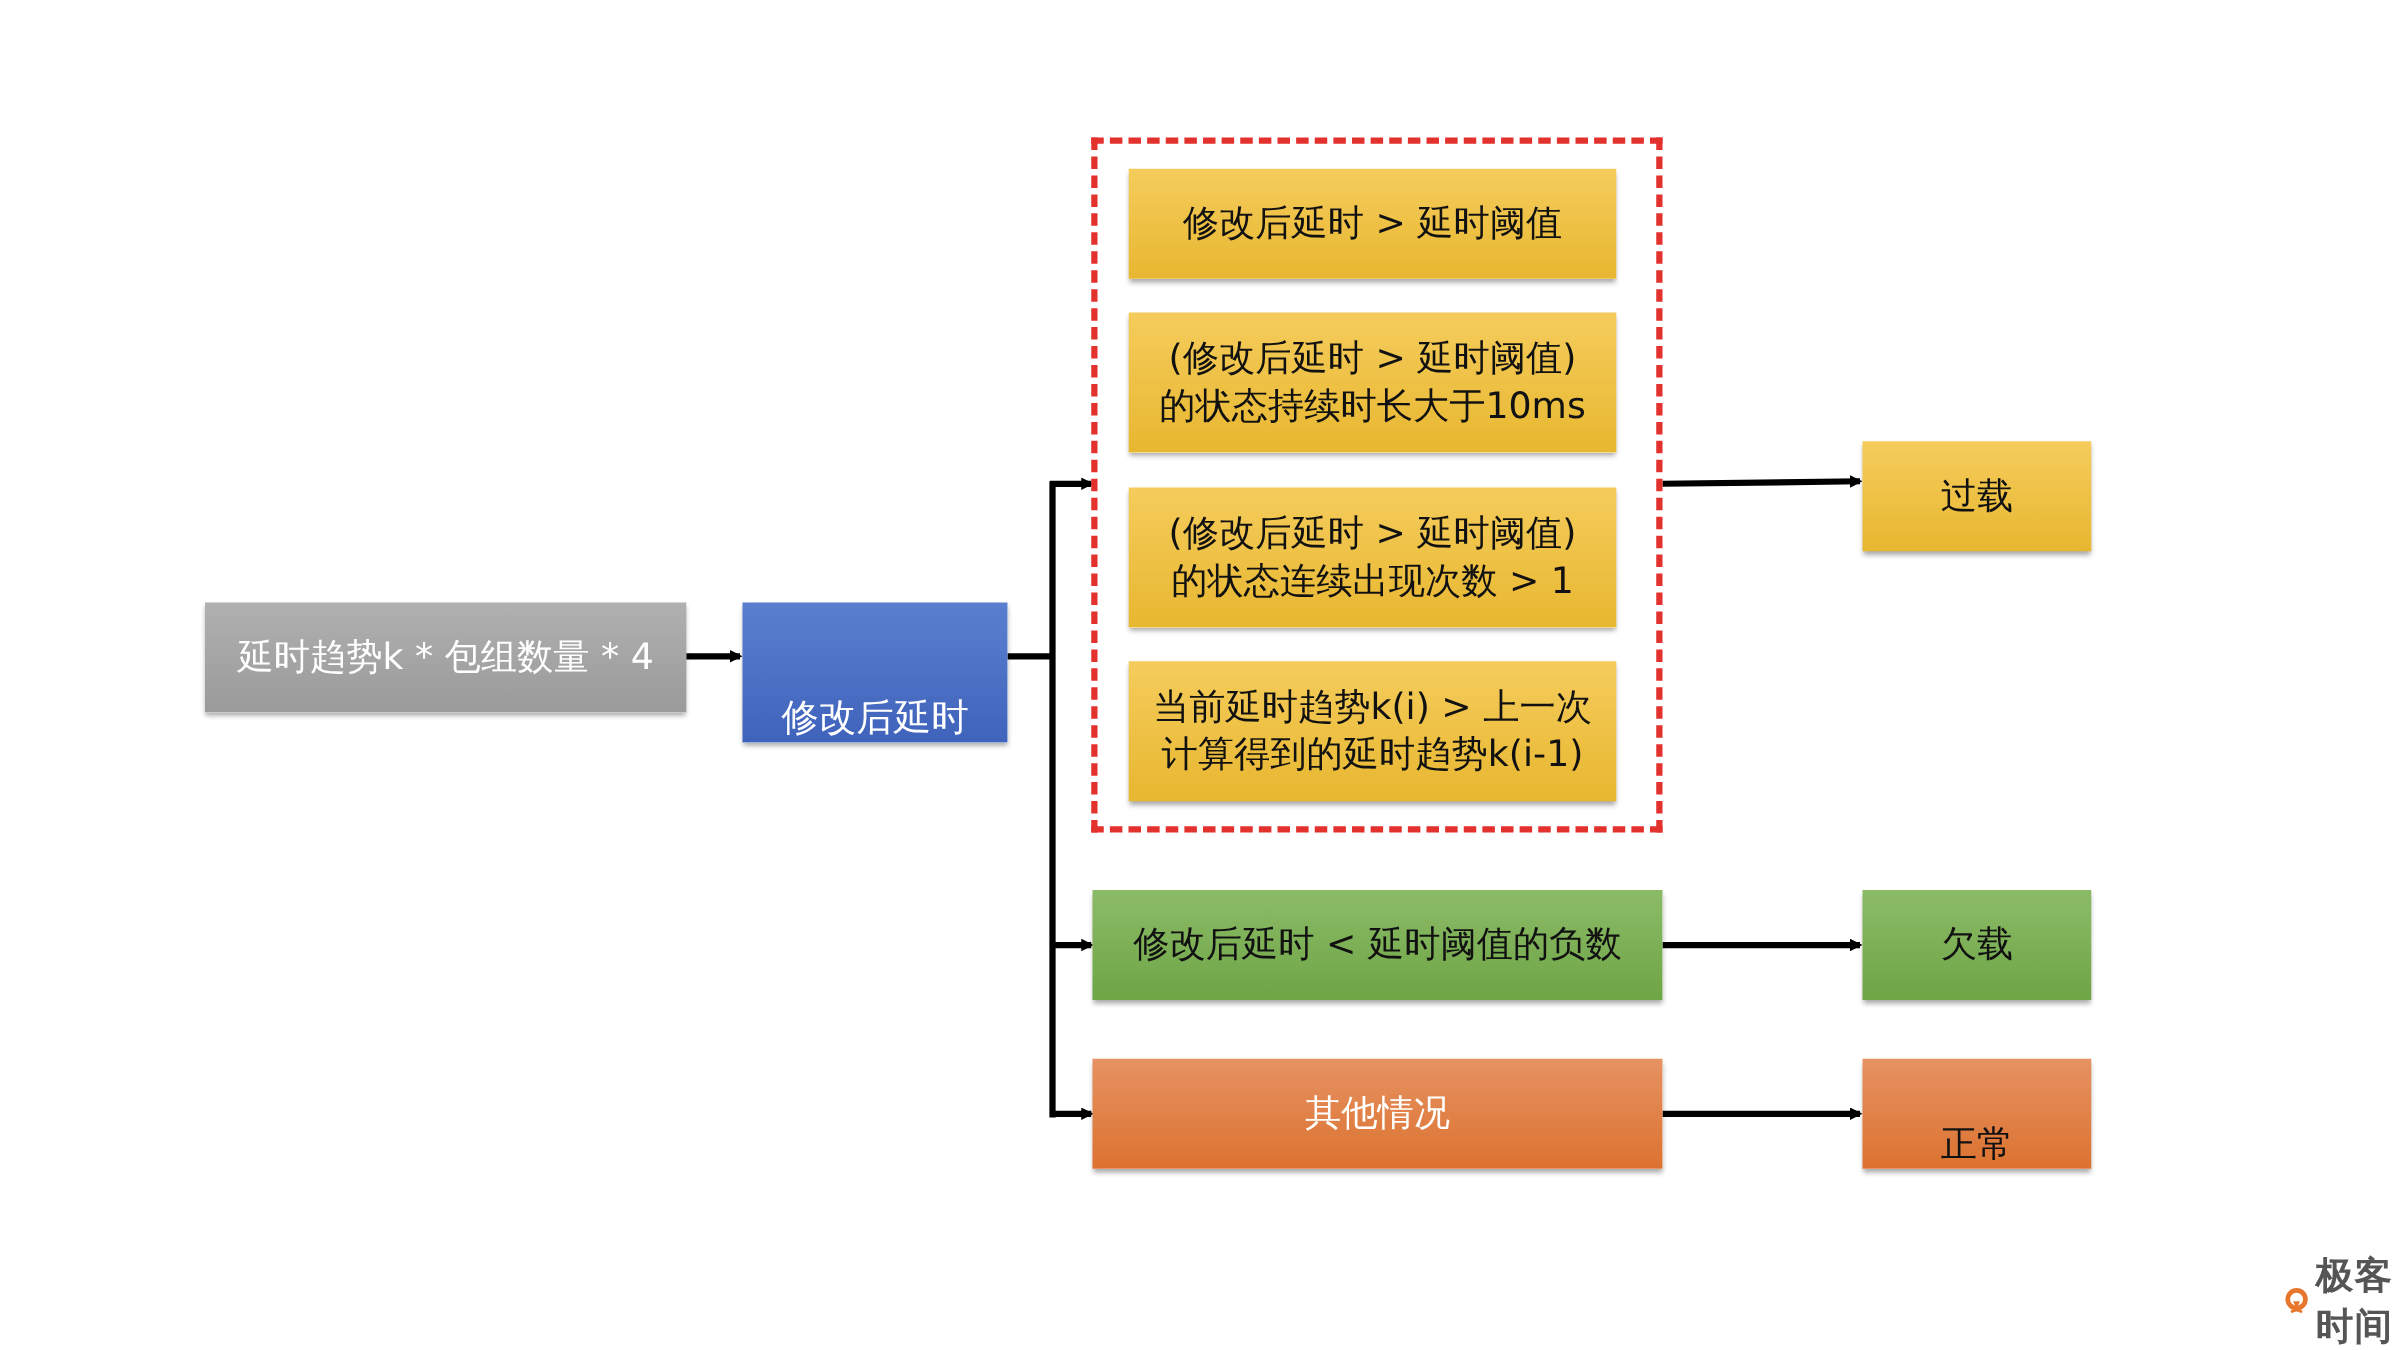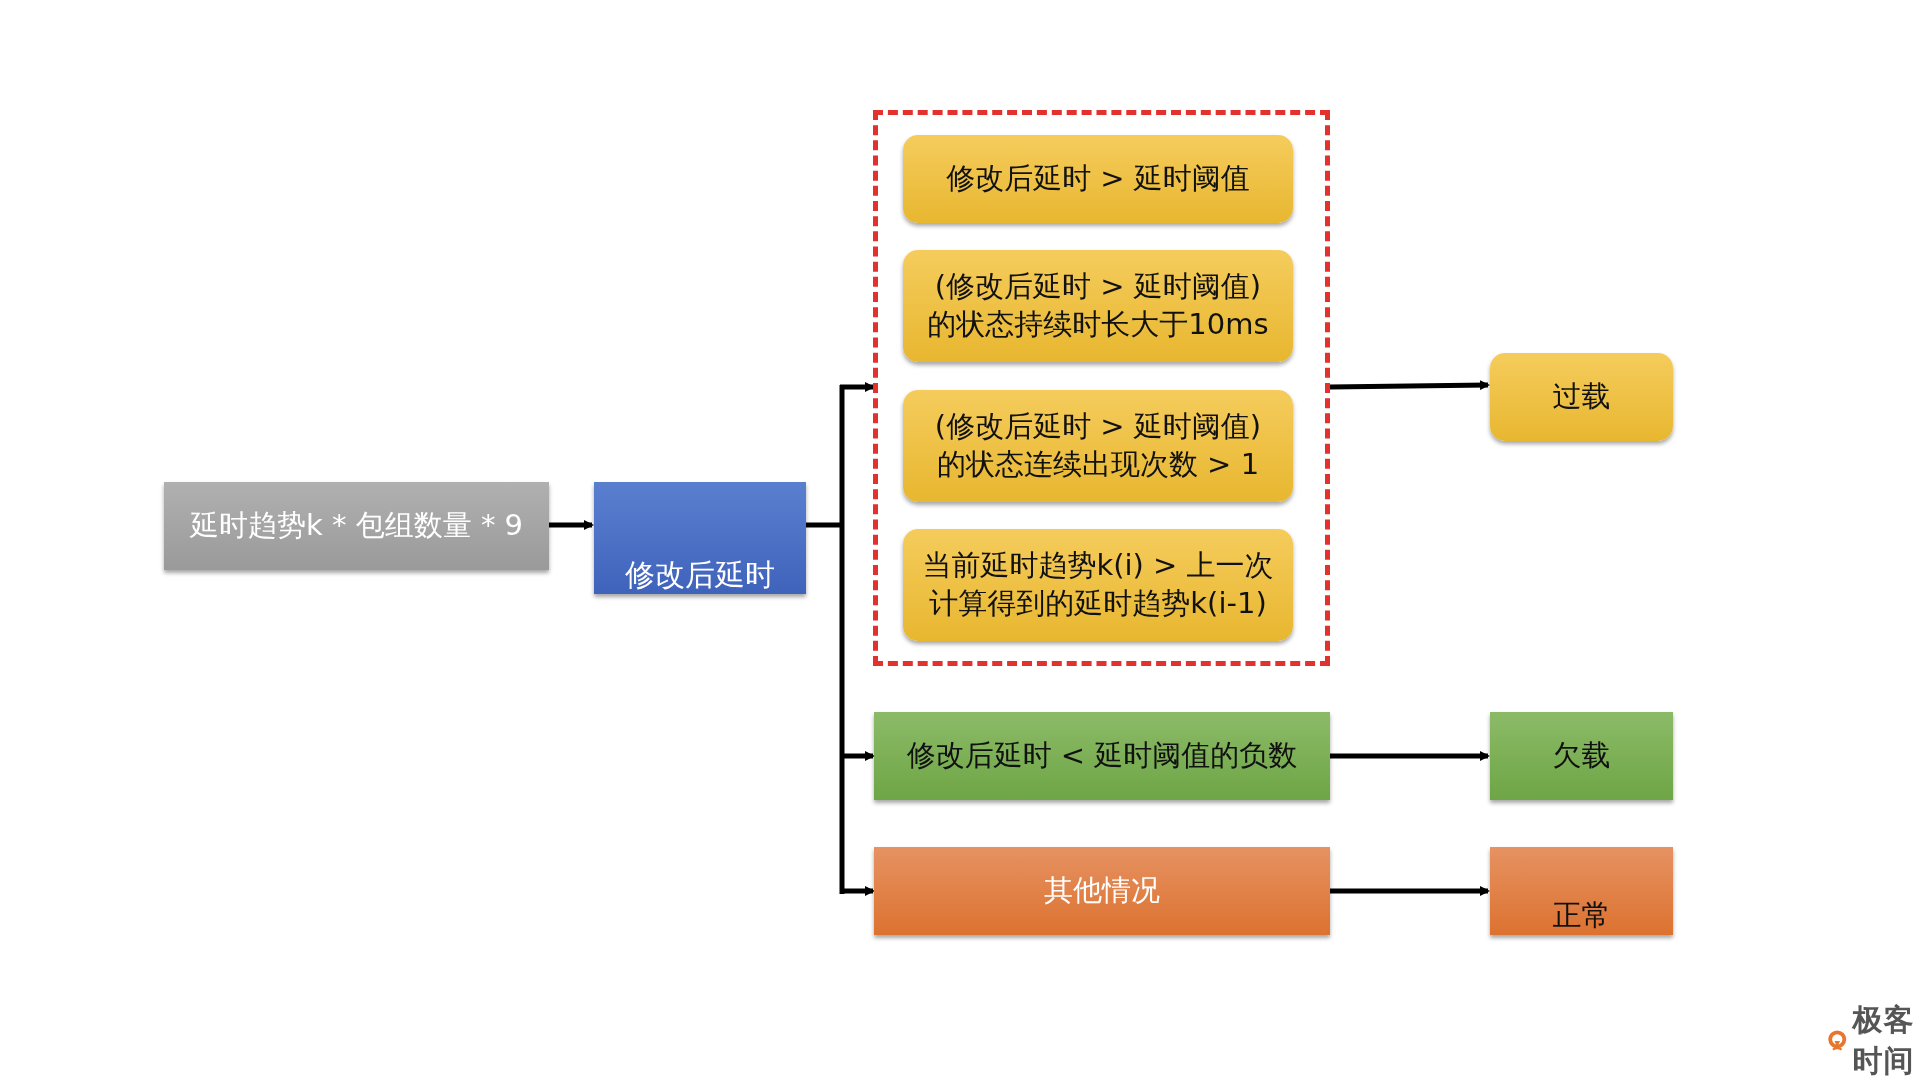--- a/index.html
+++ b/index.html
@@ -2,21 +2,21 @@
 <html><head>
 <meta charset="utf-8">
 <style>
   html, body { margin:0; padding:0; }
   body { width:1920px; height:1080px; background:#ffffff; position:relative; overflow:hidden;
          font-family:"DejaVu Sans", "Liberation Sans", sans-serif; }
   .box { position:absolute; display:flex; align-items:center; justify-content:center; text-align:center;
          box-shadow: 0 3px 4px rgba(0,0,0,0.35); box-sizing:border-box; line-height:1.3; }
   .gray { background:linear-gradient(#b0b0b0, #9a9a9a); color:#ffffff; font-size:29px; }
   .blue { background:linear-gradient(#5b7fcf, #3f63bb); color:#ffffff; font-size:30px; }
-  .yellow { background:linear-gradient(#f5cc5c, #e8b730); color:#111; font-size:29px;border-radius:15px; }
+  .yellow { background:linear-gradient(#f5cc5c, #e8b730); color:#111; font-size:29px; }
   .green { background:linear-gradient(#8cbb68, #6ea545); color:#111; font-size:29px;text-align:center; }
   .orange { background:linear-gradient(#e69262, #dc7230); color:#ffffff; font-size:29px; }
   .orange.dark { color:#111;align-items:flex-end; }
   .dashed { position:absolute; border:5px dashed #e3312d; box-sizing:border-box; }
   svg.lines { position:absolute; left:0; top:0; }
   .logo { position:absolute; left:1828px; top:1000px; display:flex; align-items:center; gap:6px; }
   .logo-text { font-size:30px; color:#555; font-weight:bold; letter-spacing:1px; }
 </style>
 </head>
 <body>
@@ -32,21 +32,21 @@
   <line x1="842" y1="385" x2="842" y2="894" stroke="#000" stroke-width="5"></line>
   <line x1="840" y1="387" x2="873" y2="387" stroke="#000" stroke-width="5" marker-end="url(#arr)"></line>
   <line x1="840" y1="756" x2="873" y2="756" stroke="#000" stroke-width="5" marker-end="url(#arr)"></line>
   <line x1="840" y1="891" x2="873" y2="891" stroke="#000" stroke-width="5" marker-end="url(#arr)"></line>
   <line x1="1330" y1="387" x2="1488" y2="385" stroke="#000" stroke-width="5" marker-end="url(#arr)"></line>
   <line x1="1330" y1="756" x2="1488" y2="756" stroke="#000" stroke-width="5" marker-end="url(#arr)"></line>
   <line x1="1330" y1="891" x2="1488" y2="891" stroke="#000" stroke-width="5" marker-end="url(#arr)"></line>
 </svg>
 
 <div class="box gray" style="left:164px;top:482px;width:385px;height:88px;">
-  <span>延时趋势k * 包组数量 * 9</span>
+  <span>延时趋势k * 包组数量 * 4</span>
 </div>
 
 <div class="box blue" style="left:594px;top:482px;width:212px;height:112px;align-items:flex-end;">
   <span>修改后延时</span>
 </div>
 
 <div class="dashed" style="left:873px;top:110px;width:457px;height:556px;"></div>
 
 <div class="box yellow" style="left:903px;top:135px;width:390px;height:88px;white-space:pre-line;">
   <span>修改后延时 &gt; 延时阈值</span>

